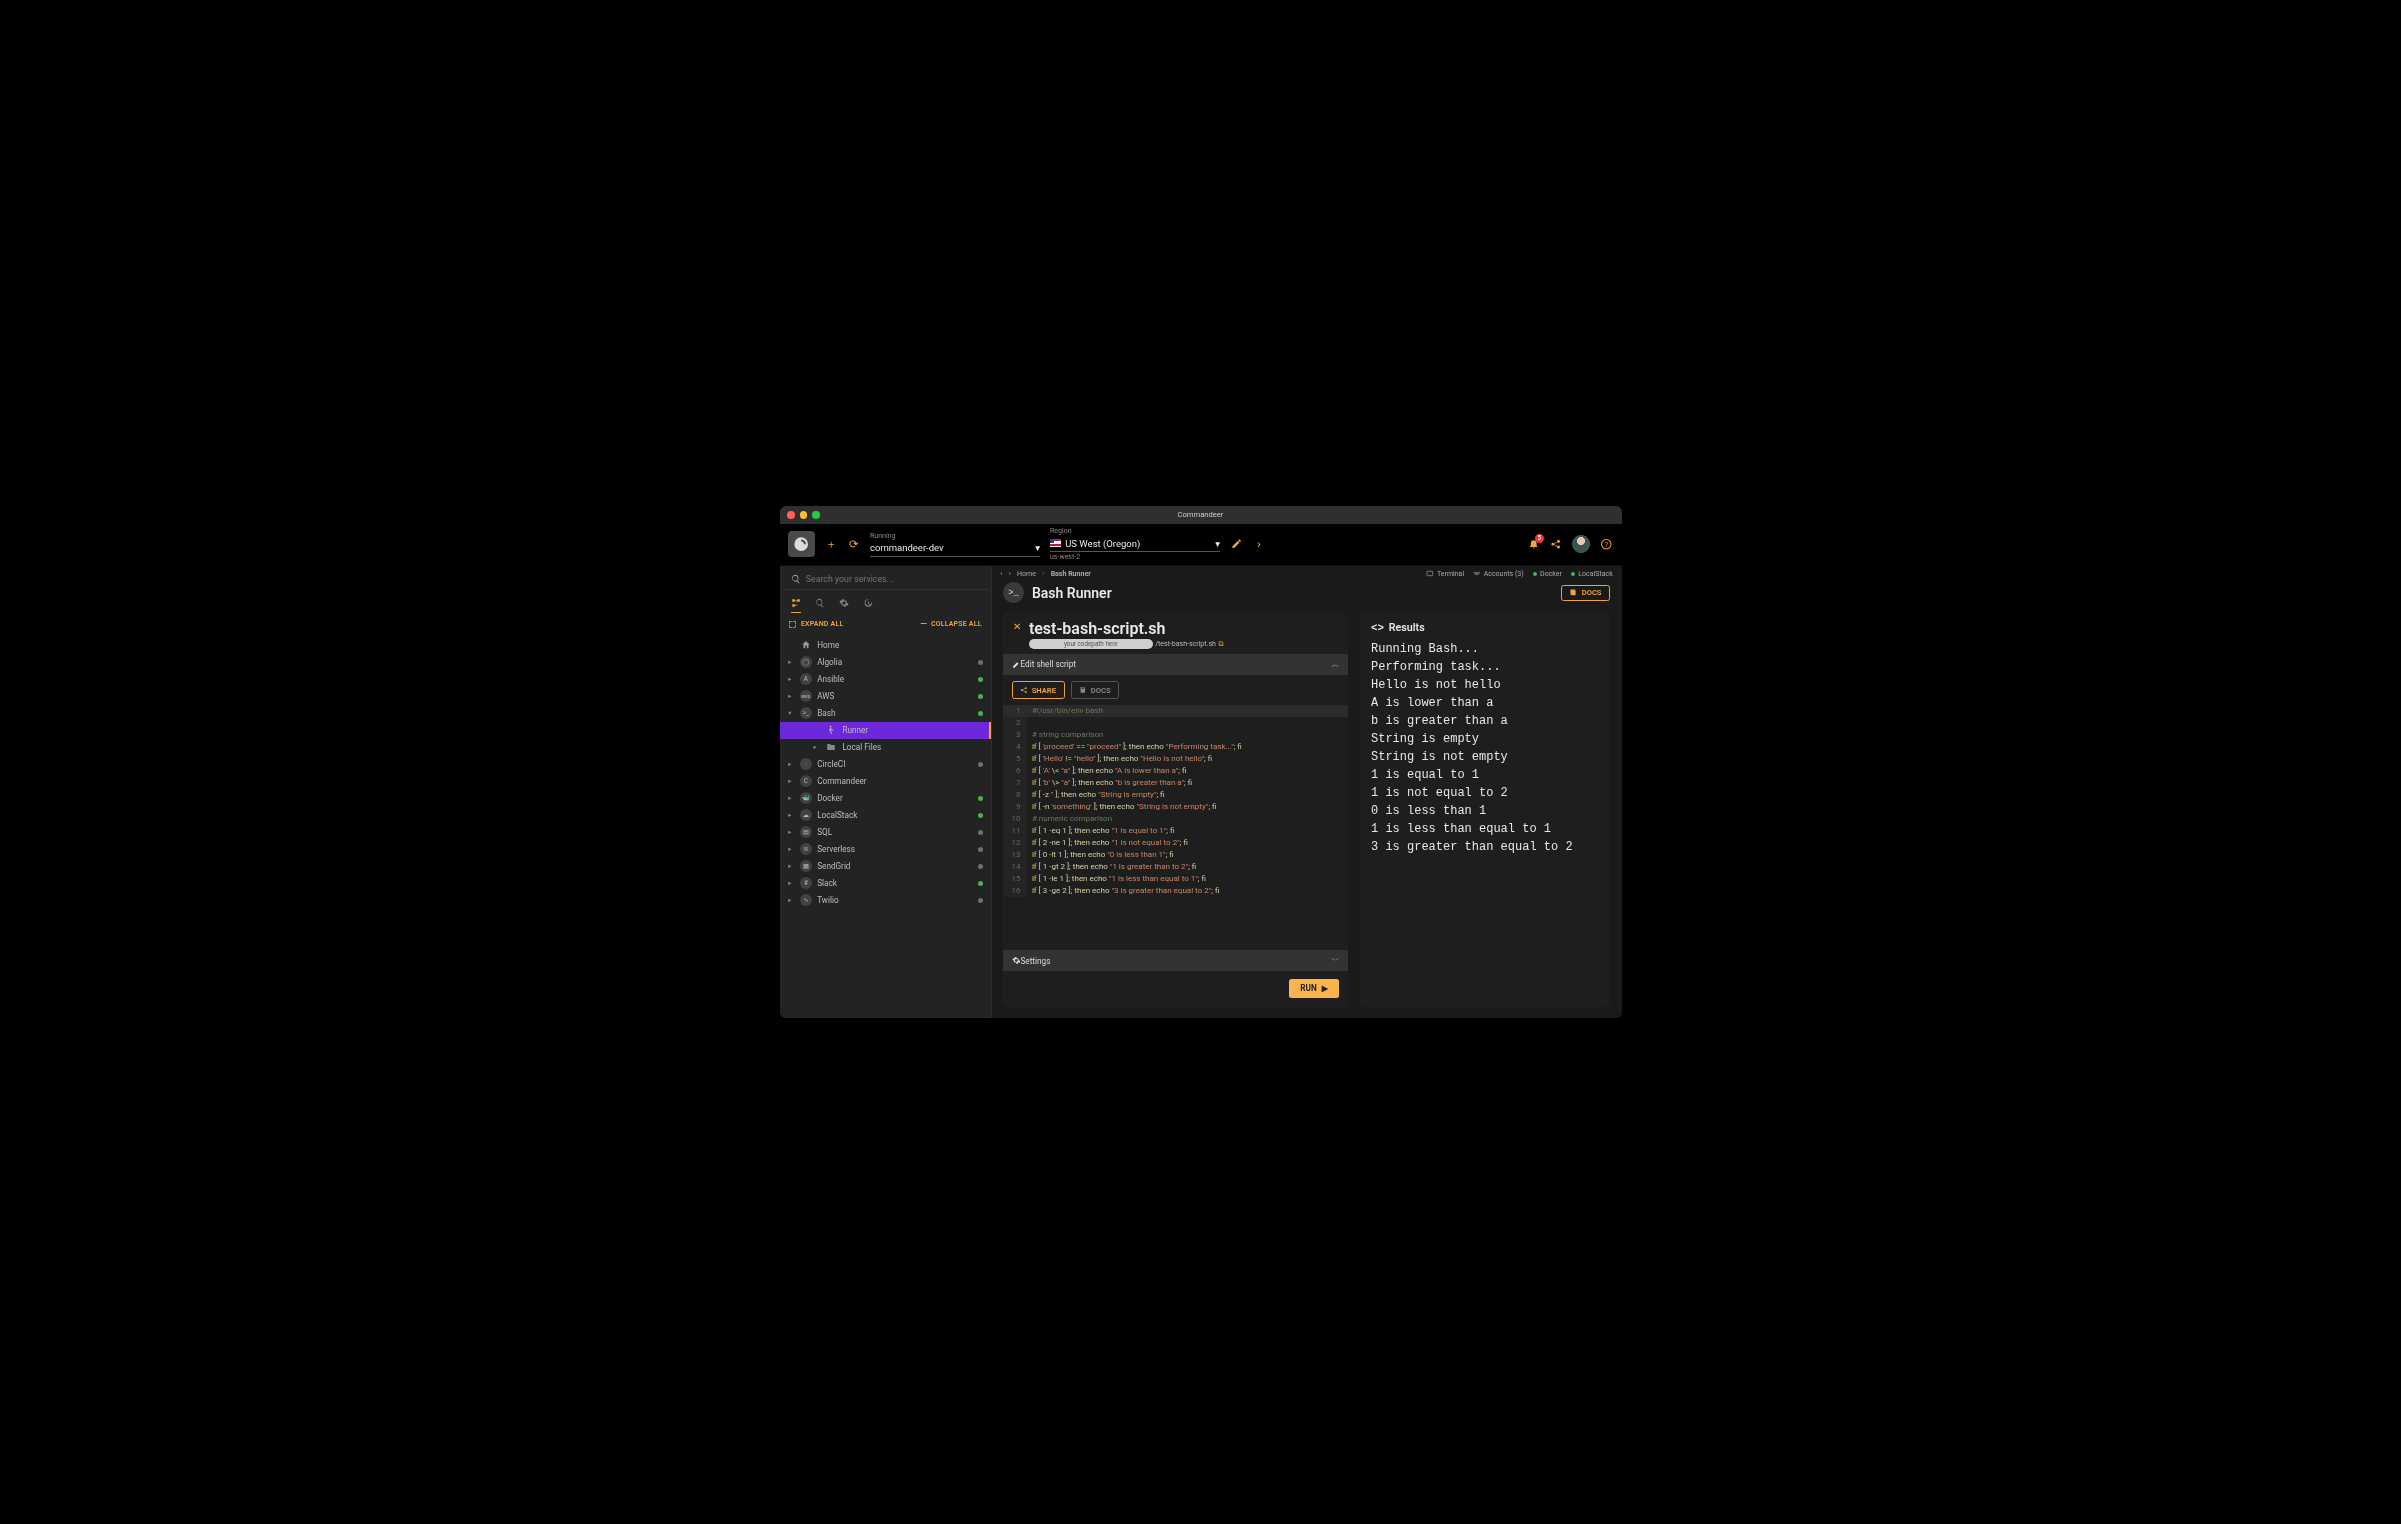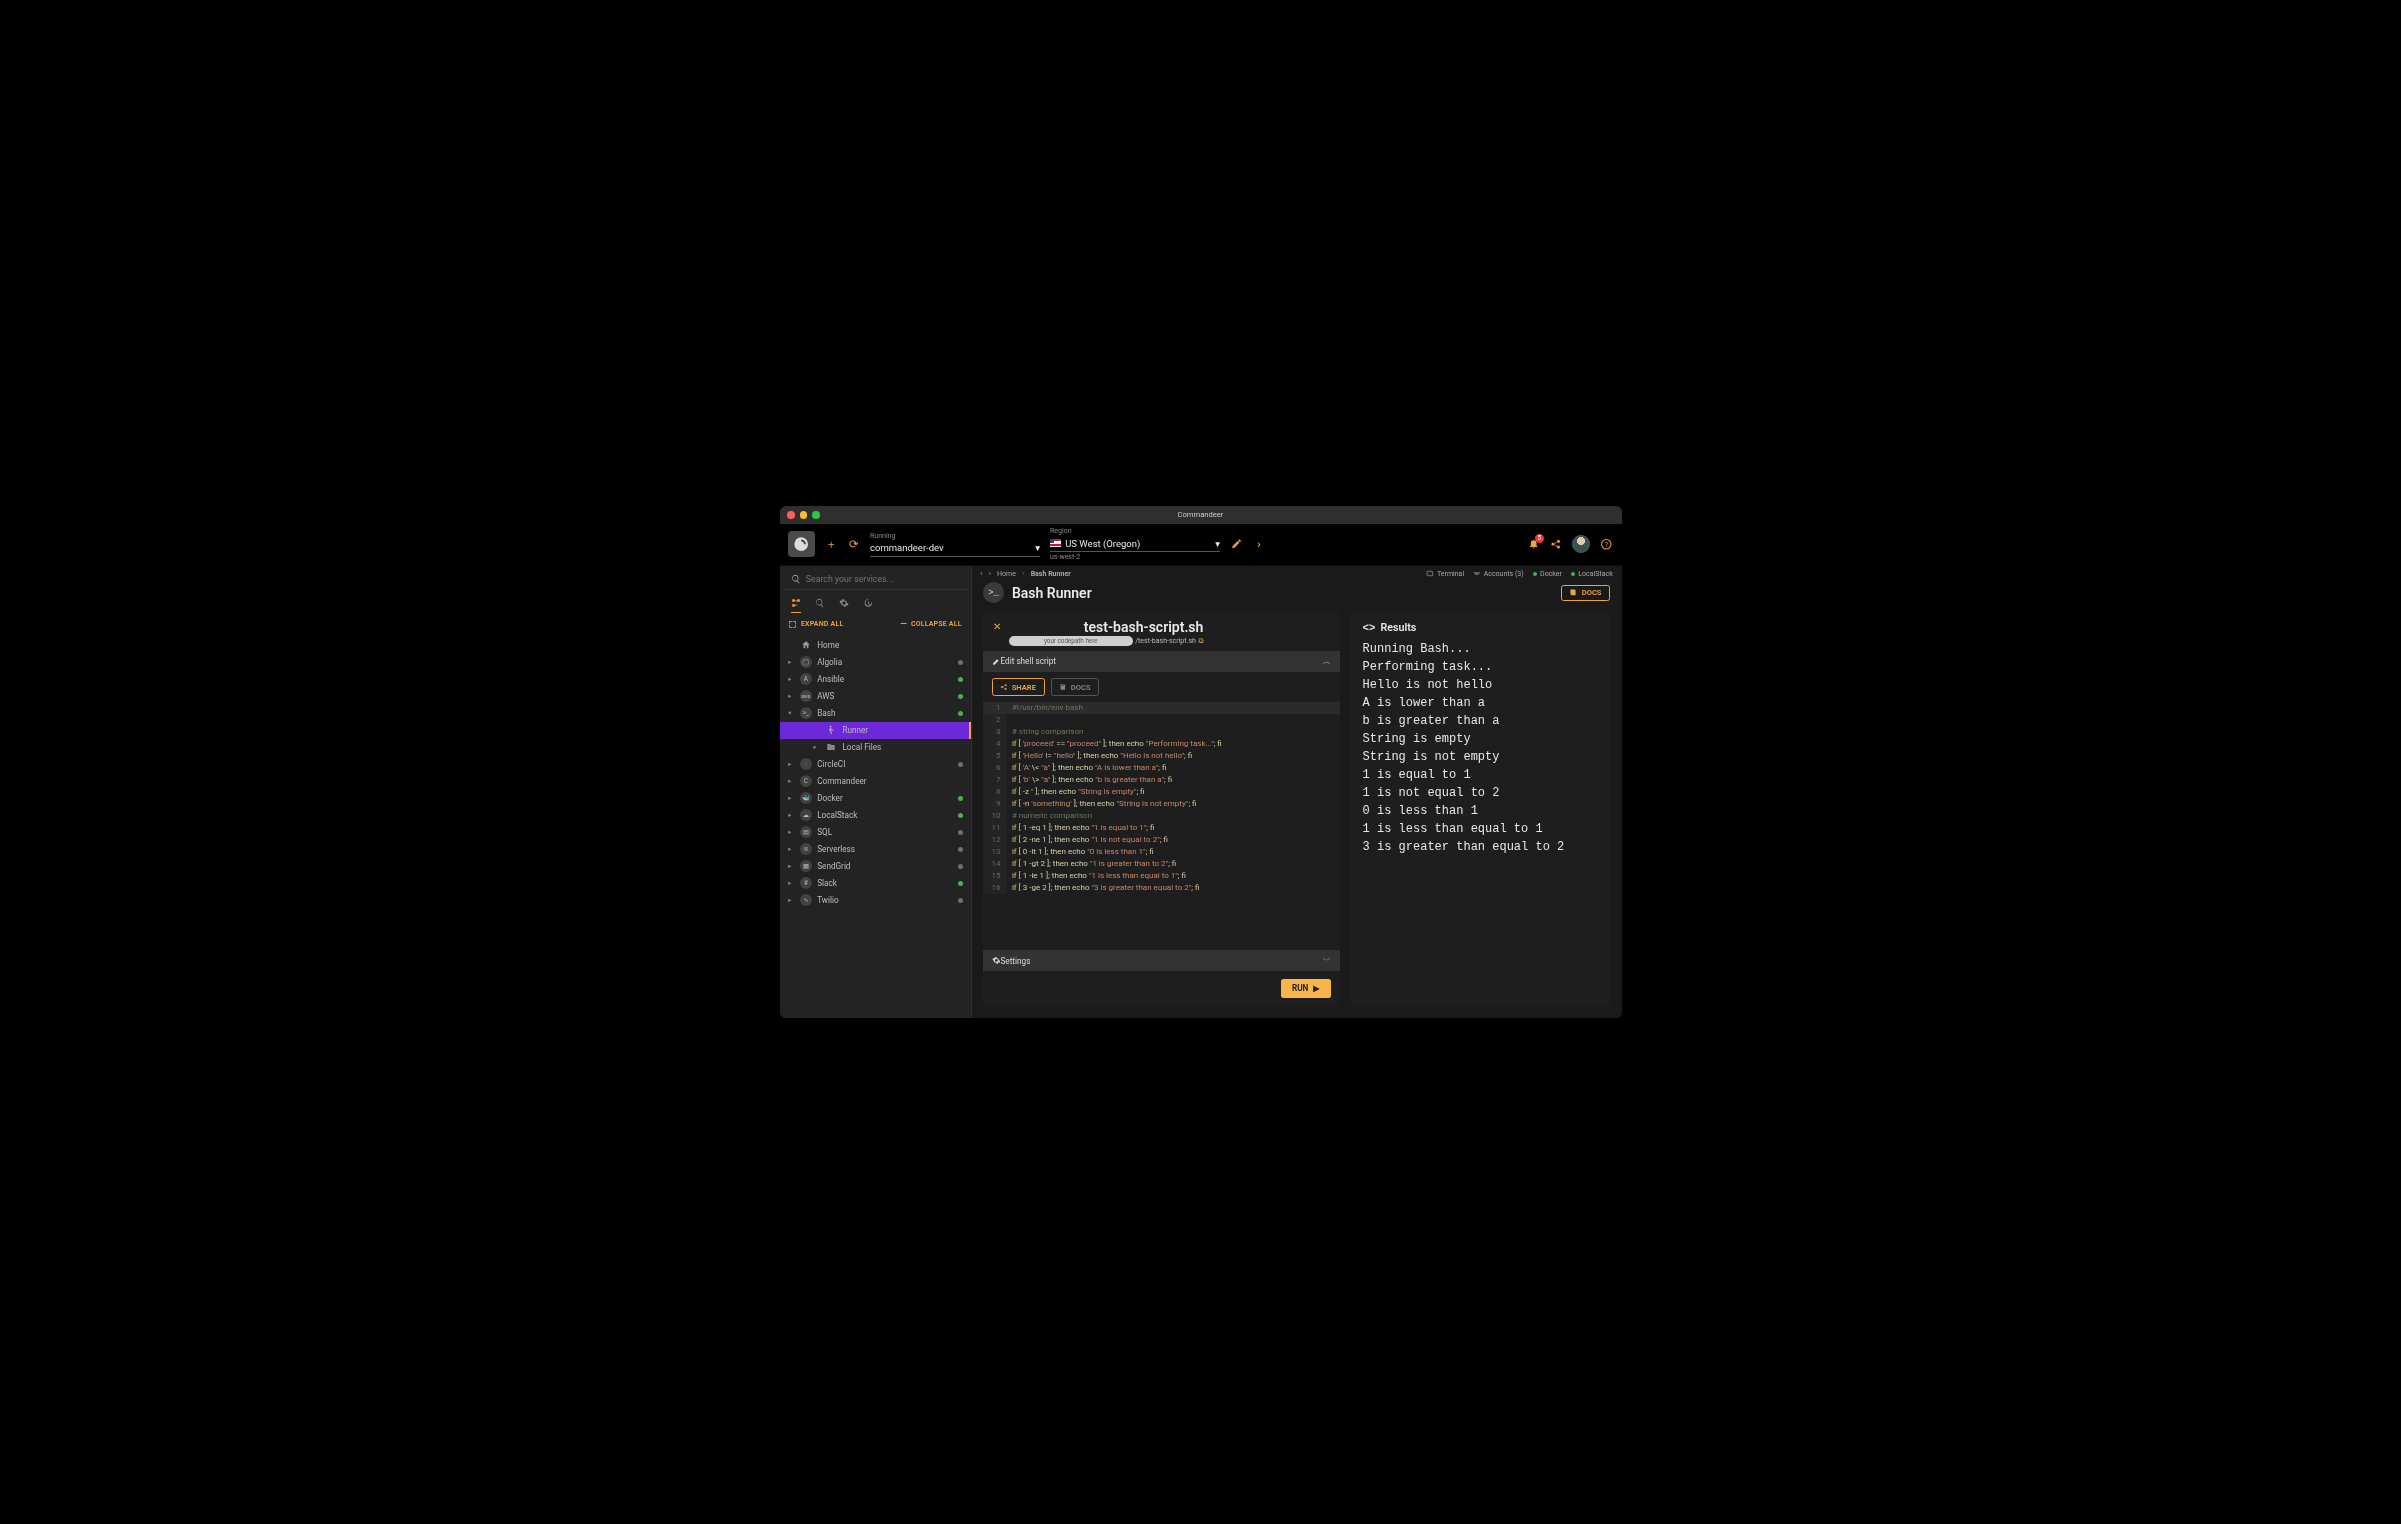--- a/index.html
+++ b/index.html
@@ -35,21 +35,21 @@
   .sel-sub { font-size:7px; color:var(--fg2); margin-top:1.3px; }
   .flag { display:inline-block; width:11.4px; height:7.6px; margin-right:3.8px; background:linear-gradient(180deg,#b22234 0 8%,#fff 8% 16%,#b22234 16% 24%,#fff 24% 32%,#b22234 32% 40%,#fff 40% 48%,#b22234 48% 56%,#fff 56% 64%,#b22234 64% 72%,#fff 72% 80%,#b22234 80% 88%,#fff 88% 100%); position:relative; }
   .flag::before{content:"";position:absolute;left:0;top:0;width:4.4px;height:4.4px;background:#3c3b6e;}
   .header-spacer { flex:1; }
   .hbadge { position:relative; }
   .hbadge .bubble { position:absolute; top:-3.8px; right:-3.8px; background:#e53935; color:#fff; font-size:6.3px; width:8.8px; height:8.8px; border-radius:50%; display:flex; align-items:center; justify-content:center; }
   .avatar { width:17.7px; height:17.7px; border-radius:50%; background:#375; border:1.3px solid #555; background-image:radial-gradient(circle at 50% 30%, #e9c8a8 0 30%, transparent 30%), linear-gradient(#355, #355); }
 
   
   .body { flex:1; display:flex; min-height:0; background:var(--bg2);}
-  .sidebar { width:192px; background:var(--bg2); display:flex; flex-direction:column; border-right:0.6px solid #2e2e2e; }
+  .sidebar { width:212px; background:var(--bg2); display:flex; flex-direction:column; border-right:0.6px solid #2e2e2e; }
   .search { padding:6.3px 8.8px 2.5px; display:flex; align-items:center; gap:5px; border-bottom:0.6px solid #333; margin:0 2.5px;}
   .search input { flex:1; background:transparent; border:none; outline:none; color:var(--fg1); font-size:8.8px; padding:2.5px 0;}
   .toolstrip { display:flex; gap:14px; padding:7.6px 11.4px 3.8px; color:#888; }
   .toolstrip .active { color:var(--accent); border-bottom:1.3px solid var(--accent); padding-bottom:3.8px; margin-bottom:-3.8px;}
   .exprow { display:flex; justify-content:space-between; padding:6.3px 8.8px 5px; font-size:7px; font-weight:600; letter-spacing:0.2px; }
   .exprow .ea { color:var(--accent); display:flex; align-items:center; gap:3.8px; cursor:pointer;}
   .tree { flex:1; overflow:auto; padding-top:2.5px; }
   .node { display:flex; align-items:center; height:17px; padding:0 6.3px 0 8.8px; font-size:8.2px; color:var(--fg1); cursor:pointer; gap:5px; position:relative;}
   .node .chev { width:6.3px; color:#888; font-size:6.3px;}
   .node .nic { width:12.6px; height:12.6px; border-radius:50%; background:#424242; display:flex; align-items:center; justify-content:center; font-size:6.3px; color:#bbb; }
@@ -74,21 +74,21 @@
   .pagehead .circ { width:21.4px; height:21.4px; border-radius:50%; background:#3a3a3a; display:flex; align-items:center; justify-content:center; color:#ddd; font-family:var(--mono); font-size:8.8px;}
   .pagehead h1 { font-size:14px; font-weight:600; }
   .docsbtn { margin-left:auto; border:0.6px solid var(--accent); color:var(--accent); padding:2.5px 7.6px; border-radius:2.5px; font-size:7.6px; font-weight:600; display:flex; align-items:center; gap:3.8px; cursor:pointer;}
 
   .card { background:#1e1e1e; border-radius:5px; display:flex; flex-direction:column; min-height:0; }
   .card.editor { flex: 1 1 58%; }
   .card.results { flex: 1 1 42%; padding:8.8px 11.4px; }
 
   .filehdr { padding:6.3px 10px 5px; display:flex; align-items:flex-start; gap:7.6px; }
   .closex { color:var(--accent); font-size:10px; cursor:pointer; margin-top:2.5px;}
-  .filehdr .ft { font-size:14px; font-weight:600;text-align:right; }
+  .filehdr .ft { font-size:16px; font-weight:600; }
   .pathrow { display:flex; align-items:center; gap:2.5px; margin-top:1.9px; font-size:7px; }
   .pill { background:#cfcfcf; color:#555; border-radius:6.3px; padding:0.6px 35px; font-size:6.3px; }
   .pathtail { color:#bbb; }
   .extlink { color:var(--accent); font-size:7px; }
 
   .accordion { background:#333; height:21.4px; display:flex; align-items:center; padding:0 8.8px; font-size:8.2px; color:#ddd; gap:0; cursor:pointer;}
   .accordion .chevr { margin-left:auto; color:var(--accent); }
 
   .actionrow { display:flex; align-items:center; gap:6.3px; padding:6.3px 8.8px; }
   .btn { display:flex; align-items:center; gap:3.8px; font-size:7.6px; font-weight:600; padding:3.2px 7.6px; border-radius:2.5px; cursor:pointer; }

